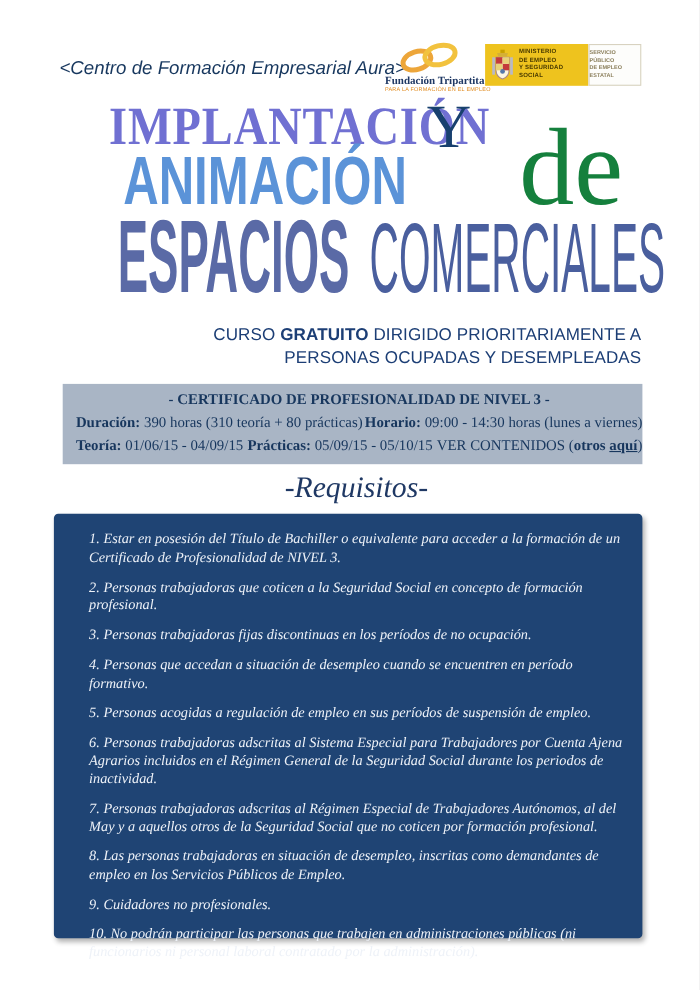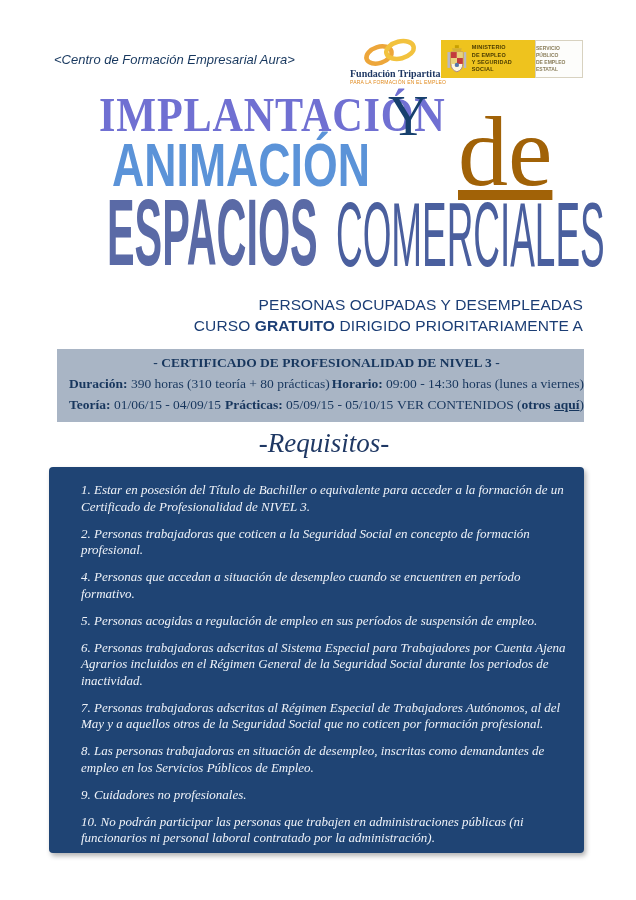--- a/index.html
+++ b/index.html
@@ -11,21 +11,21 @@
     margin: 0 auto;
     background: #ffffff;
     overflow: hidden;
   }
 
   
   .centro-name {
     position: absolute; left: 54px; top: 52px;
     font-family: "Liberation Sans", sans-serif;
     font-style: italic;
-    font-size: 13px; color: #17375e;
+    font-size: 17px; color: #17375e;
   }
 
   
   .ft-logo { position: absolute; left: 350px; top: 38px; width: 80px; text-align: center; }
   .ft-icon { display:block; margin: 0 auto; }
   .ft-name { font-family: "Liberation Serif", serif; font-weight: bold; font-size: 10px; color: #1f3864; white-space: nowrap; }
   .ft-tagline { font-size: 5px; color: #e08a1e; letter-spacing: .2px; white-space: nowrap; }
 
   
   .min-logo {
@@ -57,23 +57,23 @@
     font-family: "Liberation Serif", serif;
     font-size: 56px; color: #17406e;
   }
   .tw-animacion {
     left: 112px; top: 134px;
     font-family: "Liberation Sans", sans-serif; font-weight: bold;
     font-size: 62px; color: #5b93d8;
     transform: scaleX(0.72);
   }
   .tw-de {
-    left: 458px; top: 102px;
+    left: 472px; top: 102px;
     font-family: "Liberation Serif", serif;
-    font-size: 100px; color: #a16207; text-decoration: underline;
+    font-size: 100px; color: #15803d;
   }
   .tw-espacios {
     left: 107px; top: 186px;
     font-family: "Liberation Sans", sans-serif; font-weight: bold;
     font-size: 94px; color: #5a6aa6;
     transform: scaleX(0.44);
   }
   .tw-comerciales {
     left: 336px; top: 190px;
     font-family: "Liberation Sans", sans-serif; font-weight: normal;
@@ -169,42 +169,43 @@
   </div>
 
   <div class="tw tw-implantacion">IMPLANTACIÓN</div>
   <div class="tw tw-y">Y</div>
   <div class="tw tw-animacion">ANIMACIÓN</div>
   <div class="tw tw-de">de</div>
   <div class="tw tw-espacios">ESPACIOS</div>
   <div class="tw tw-comerciales">COMERCIALES</div>
 
   <div class="subtitle">
+    <div><span>CURSO </span><b>GRATUITO</b><span> DIRIGIDO PRIORITARIAMENTE A</span></div>
     <div>PERSONAS OCUPADAS Y DESEMPLEADAS</div>
-    <div><span>CURSO </span><b>GRATUITO</b><span> DIRIGIDO PRIORITARIAMENTE A</span></div>
   </div>
 
   <div class="info-box">
     <div class="info-title">- CERTIFICADO DE PROFESIONALIDAD DE NIVEL 3 -</div>
     <div class="info-row">
       <span><b>Duración:</b><span> 390 horas  (310 teoría + 80 prácticas)</span></span>
       <span><b>Horario:</b><span> 09:00 - 14:30 horas (lunes a viernes)</span></span>
     </div>
     <div class="info-row">
       <span><b>Teoría:</b><span> 01/06/15 - 04/09/15</span></span>
       <span><b>Prácticas:</b><span> 05/09/15 - 05/10/15</span></span>
       <span><span>VER CONTENIDOS (</span><b>otros </b><a class="link-aqui">aquí</a><span>)</span></span>
     </div>
   </div>
 
   <div class="req-heading">-Requisitos-</div>
 
   <div class="req-box">
     <p>1. Estar en posesión del Título de Bachiller o equivalente para acceder a la formación de un Certificado de Profesionalidad de NIVEL 3.</p>
     <p>2. Personas trabajadoras que coticen a la Seguridad Social en concepto de formación profesional.</p>
+    <p>3. Personas trabajadoras fijas discontinuas en los períodos de no ocupación.</p>
     <p>4. Personas que accedan a situación de desempleo cuando se encuentren en período formativo.</p>
     <p>5. Personas acogidas a regulación de empleo en sus períodos de suspensión de empleo.</p>
     <p>6. Personas trabajadoras adscritas al Sistema Especial para Trabajadores por Cuenta Ajena Agrarios incluidos en el Régimen General de la Seguridad Social durante los periodos de inactividad.</p>
     <p>7. Personas trabajadoras adscritas al Régimen Especial de Trabajadores Autónomos, al del May y a aquellos otros de la Seguridad Social que no coticen por formación profesional.</p>
     <p>8. Las personas trabajadoras en situación de desempleo, inscritas como demandantes de empleo en los Servicios Públicos de Empleo.</p>
     <p>9. Cuidadores no profesionales.</p>
     <p>10. No podrán participar las personas que trabajen en administraciones públicas (ni funcionarios ni personal laboral contratado por la administración).</p>
   </div>
 
 </div>

